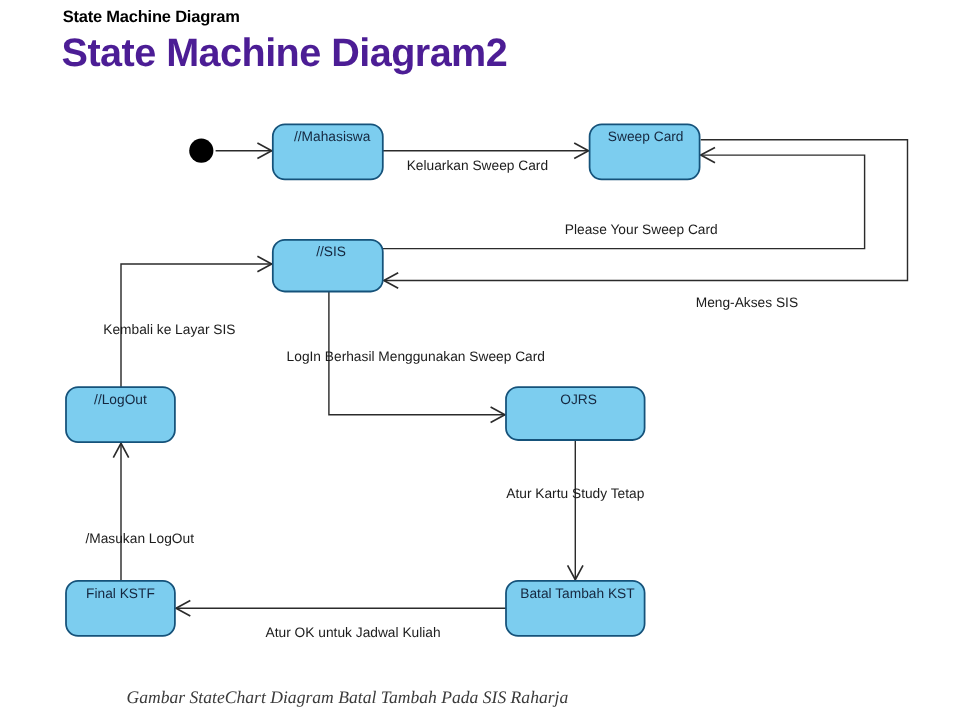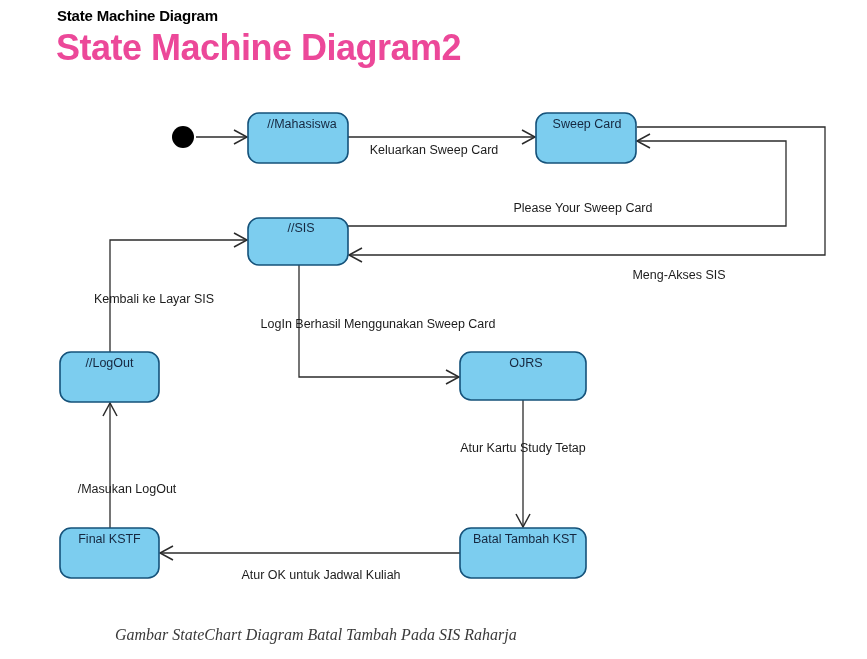--- a/index.html
+++ b/index.html
@@ -33,21 +33,21 @@
     white-space: nowrap;
   }
   .hdr-large {
     position: absolute;
     left: 56px;
     top: 27px;
     font-family: "Liberation Sans", sans-serif;
     font-size: 36px;
     font-weight: bold;
     letter-spacing: -0.5px;
-    color: #ec4899;
+    color: #4c1d95;
     white-space: nowrap;
   }
   .caption {
     position: absolute;
     left: 115px;
     top: 626px;
     font-family: "Liberation Serif", serif;
     font-size: 16px;
     color: #3a3a3a;
     white-space: nowrap;

